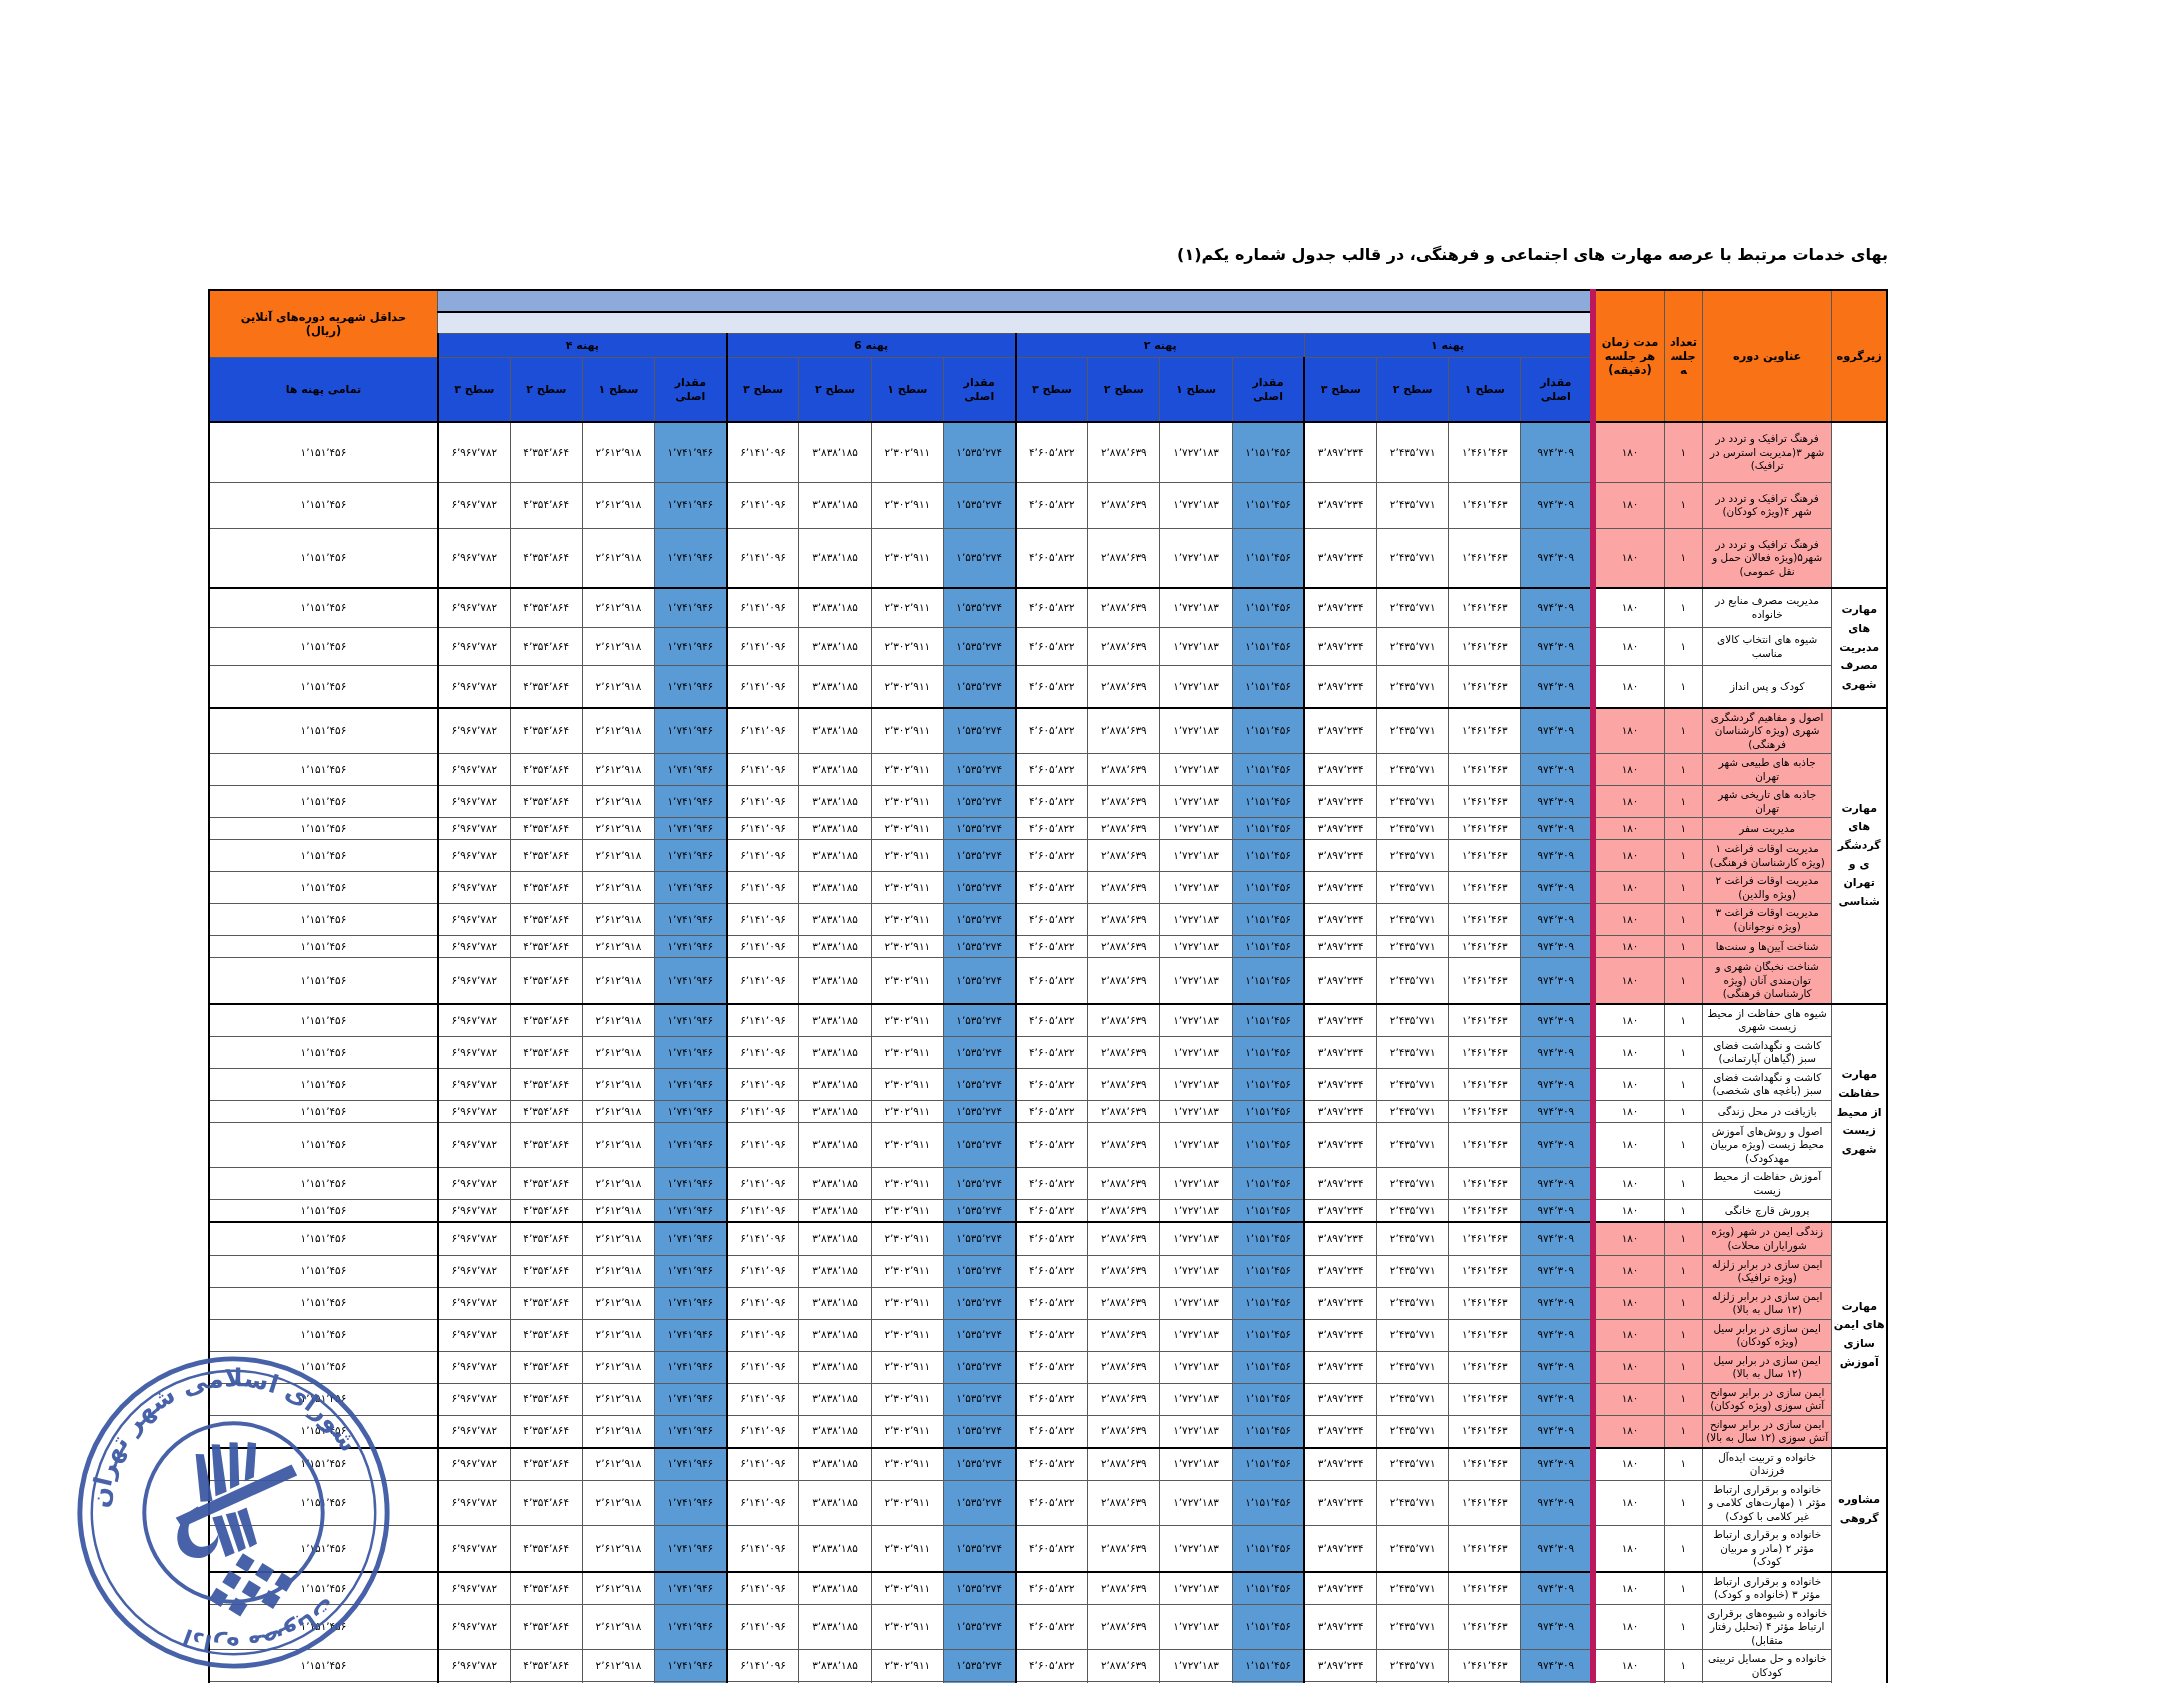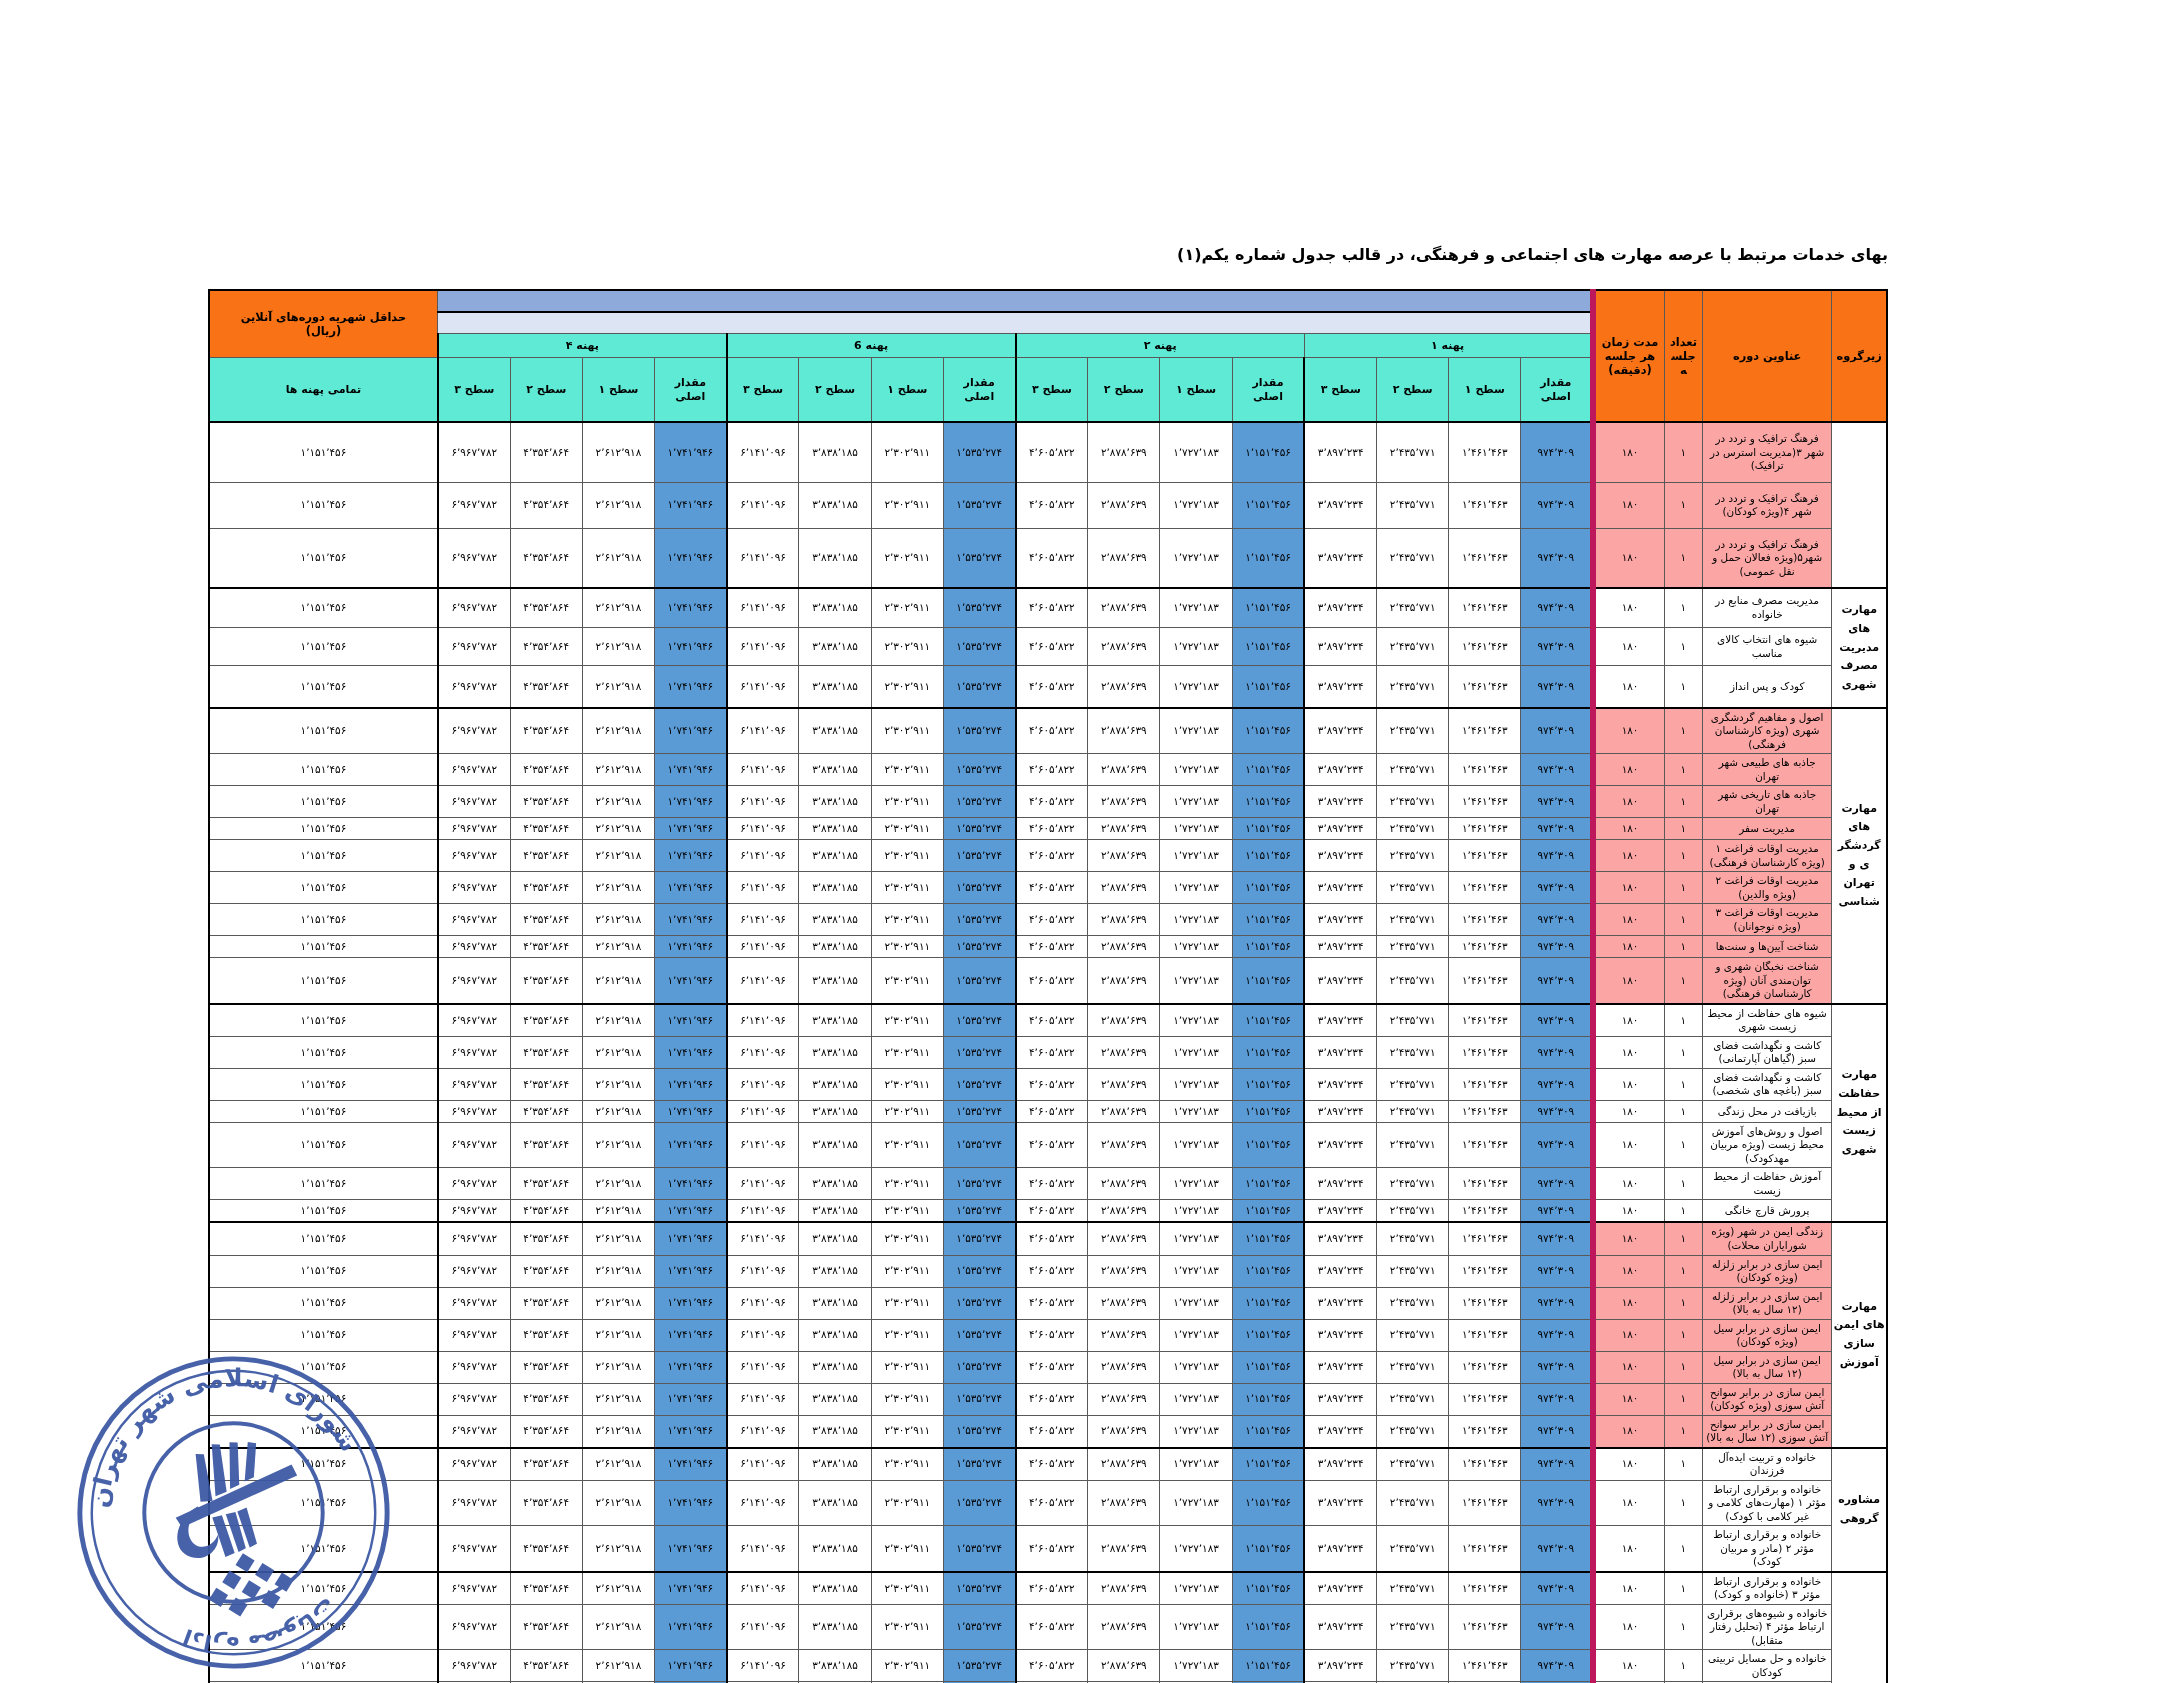--- a/index.html
+++ b/index.html
@@ -4,21 +4,21 @@
 <style>
   html,body{margin:0;padding:0}
   body{width:2178px;height:1683px;background:#fff;position:relative;overflow:hidden;
        font-family:"DejaVu Sans","Liberation Sans",sans-serif;}
   .title{position:absolute;top:245px;left:208px;width:1680px;text-align:right;
          font-size:16px;font-weight:bold;direction:rtl;color:#000}
   table{position:absolute;top:289px;left:208px;width:1680px;table-layout:fixed;
         border-collapse:collapse;direction:rtl;border:2.5px solid #000;background:#fff}
   th,td{border:1px solid #595959;padding:2px 3px;text-align:center;vertical-align:middle;
         overflow:hidden;word-wrap:break-word}
-  thead th{background:#5eead4;font-size:11px;font-weight:bold;line-height:1.25}
+  thead th{background:#1d4ed8;font-size:11px;font-weight:bold;line-height:1.25}
   th.hmid{background:#f97316;font-size:11.4px}
   th.band1{background:#8eaadb;border-bottom:2.5px solid #000;height:20px;padding:0}
   th.band2{background:#dde5f4;height:20px;padding:0}
   th.zname{height:19px;font-size:11px}
   th.lvlh{height:59px}
   td{font-size:10.4px;line-height:1.3;height:17px}
   td.course{font-size:10.4px}
   th.sub{font-weight:bold;font-size:11px;background:#fff;line-height:1.7;padding:12px 1px}
   .shade{background:#fca5a5}
   td.base{background:#5b9bd5}
@@ -605,21 +605,21 @@
         <td class="num">۲٬۳۰۲٬۹۱۱</td>
         <td class="num">۳٬۸۳۸٬۱۸۵</td>
         <td class="num lvl3">۶٬۱۴۱٬۰۹۶</td>
         <td class="num base">۱٬۷۴۱٬۹۴۶</td>
         <td class="num">۲٬۶۱۲٬۹۱۸</td>
         <td class="num">۴٬۳۵۴٬۸۶۴</td>
         <td class="num lvl3">۶٬۹۶۷٬۷۸۲</td>
         <td class="num fee">۱٬۱۵۱٬۴۵۶</td>
       </tr>
       <tr>
-        <td class="course shade">ایمن سازی در برابر زلزله (ویژه کودکان)</td>
+        <td class="course shade">ایمن سازی در برابر زلزله (ویژه ترافیک)</td>
         <td class="num shade">۱</td>
         <td class="num cdur shade">۱۸۰</td>
         <td class="num base">۹۷۴٬۳۰۹</td>
         <td class="num">۱٬۴۶۱٬۴۶۳</td>
         <td class="num">۲٬۴۳۵٬۷۷۱</td>
         <td class="num lvl3">۳٬۸۹۷٬۲۳۴</td>
         <td class="num base">۱٬۱۵۱٬۴۵۶</td>
         <td class="num">۱٬۷۲۷٬۱۸۳</td>
         <td class="num">۲٬۸۷۸٬۶۳۹</td>
         <td class="num lvl3">۴٬۶۰۵٬۸۲۲</td>

